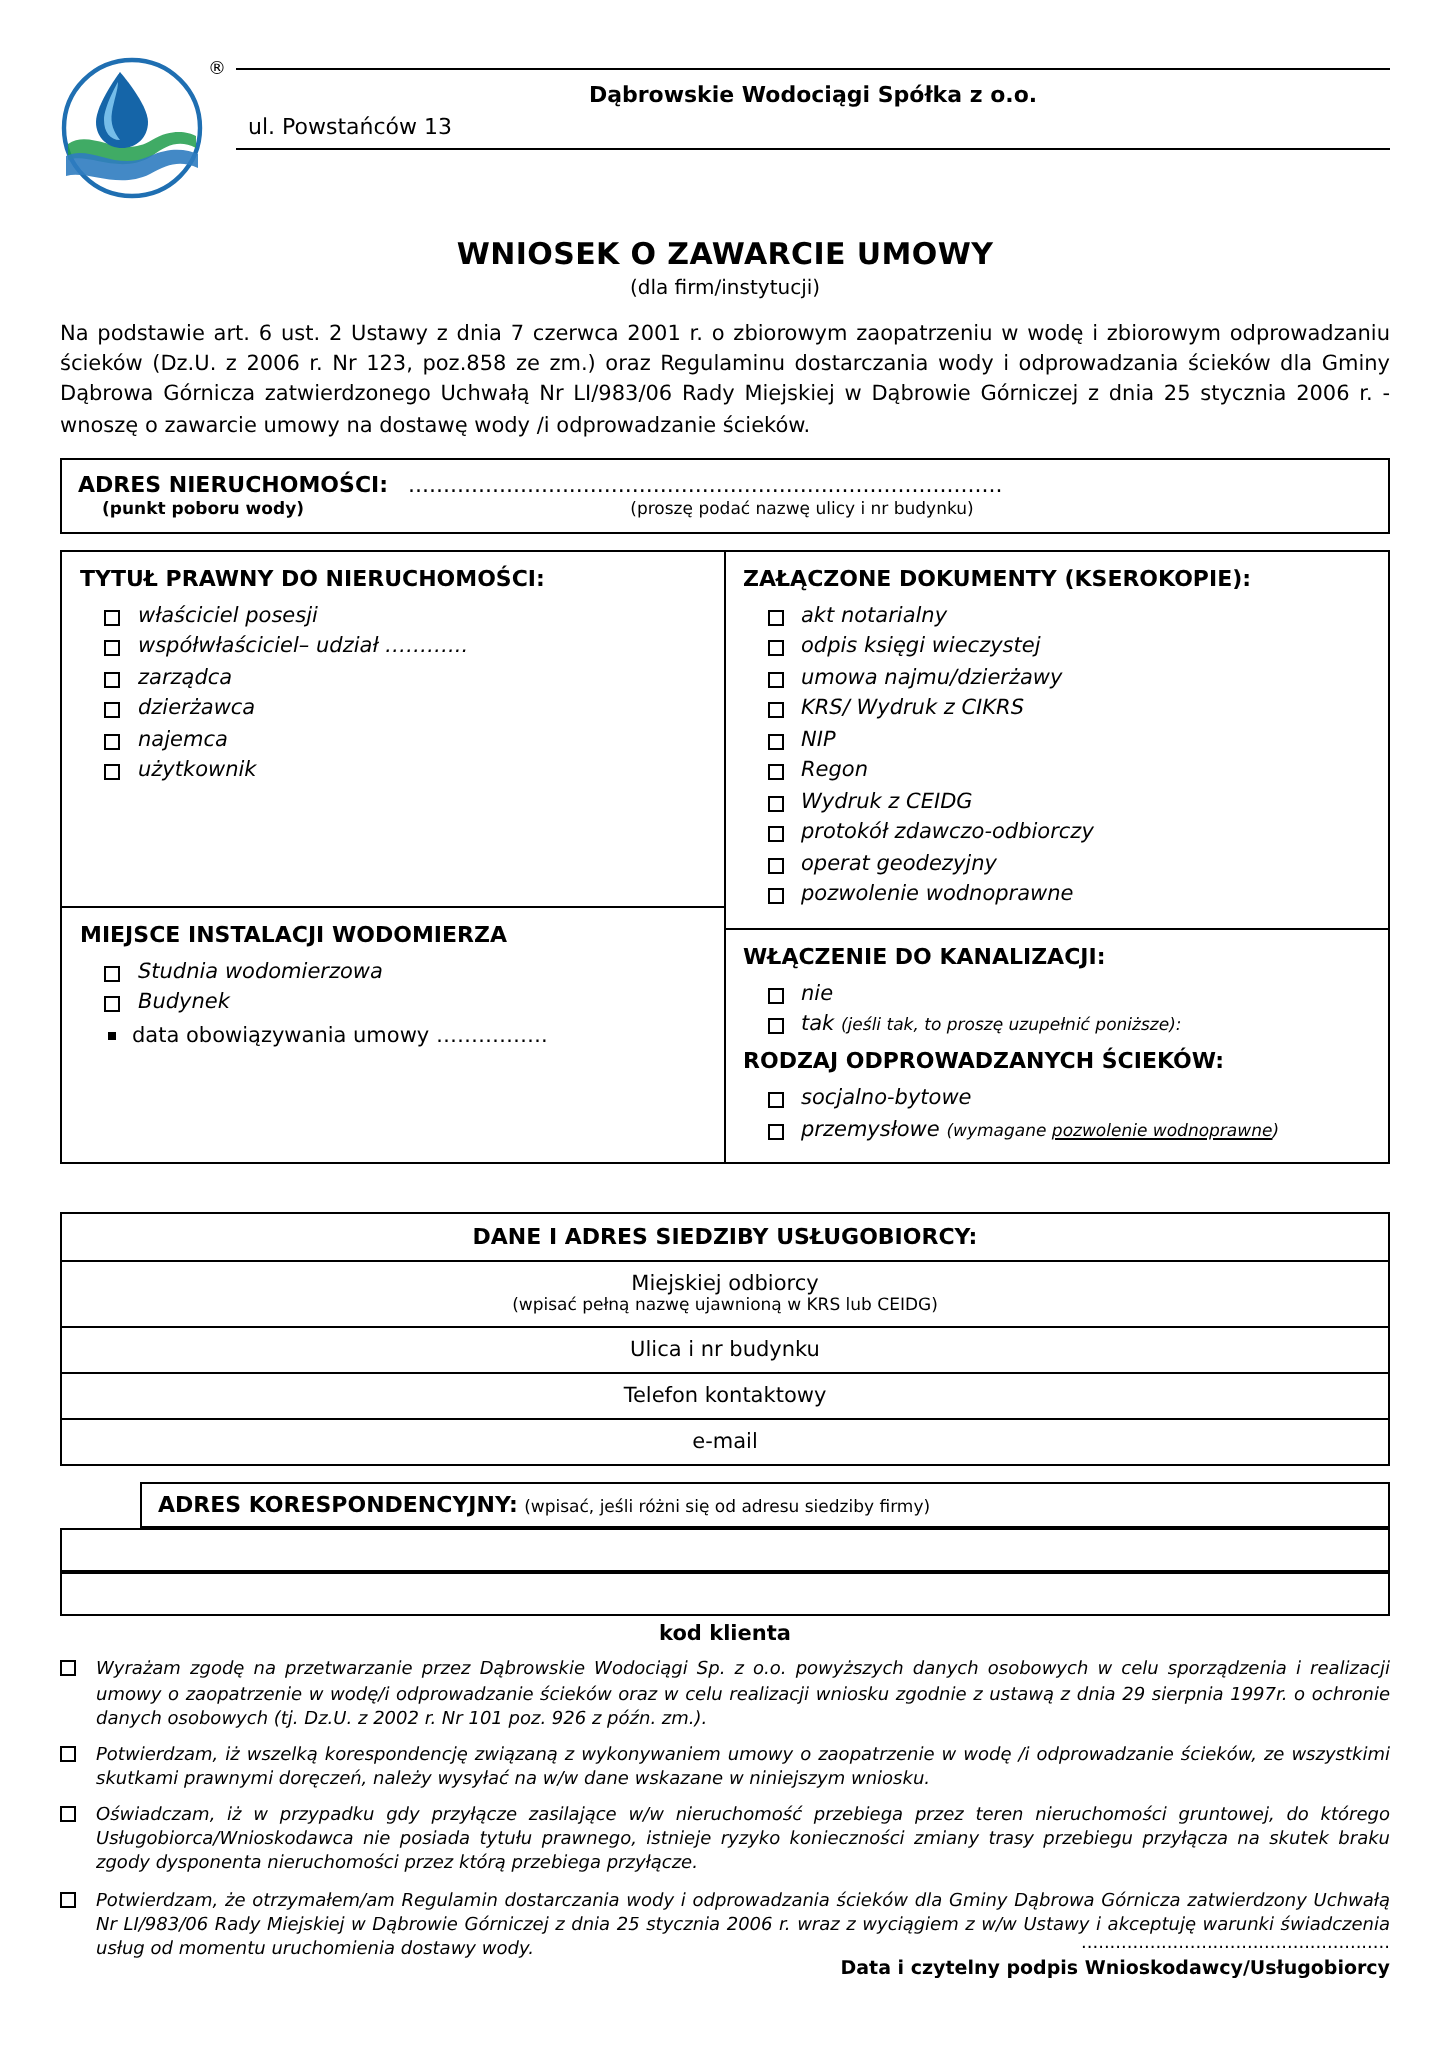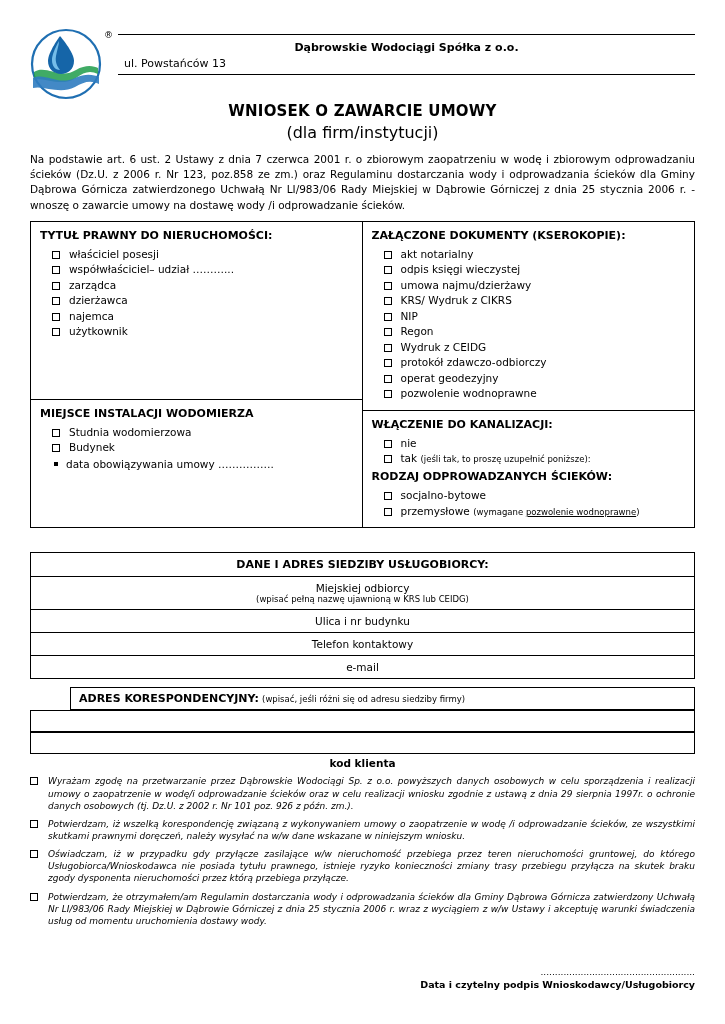--- a/index.html
+++ b/index.html
@@ -19,40 +19,40 @@
   .header { display: flex; align-items: flex-start; }
   .logo-wrap { width: 88px; position: relative; flex: none; }
   .logo { width: 72px; height: 72px; position: relative; }
   .reg-mark { position:absolute; left:74px; top:2px; font-size:9px; }
   .hdr-text { flex: 1; padding-top: 6px; }
   .hdr-line { border-top: 1px solid #000; margin-bottom: 6px; }
   .hdr-company { font-weight: bold; font-size: 11px; text-align: center; margin-bottom: 3px;}
   .hdr-addr { font-size: 11px; margin: 0 0 1px 6px; }
   .hdr-rule { border-bottom: 1px solid #000; margin-top: 4px; width: 100%; }
 
-  .title { text-align:center; font-weight:bold; font-size:15px; letter-spacing:.2px; margin-top:2px; }
-  .subtitle { text-align:center; font-size:16px; margin-top:3px; }
+  .title { text-align:center; font-weight:bold; font-size:15px; letter-spacing:.2px; margin-top:18px; }
+  .subtitle { text-align:center; font-size:10px; margin-top:3px; }
 
   .intro { font-size: 10.5px; line-height: 1.45; margin-top: 10px; text-align: justify; }
 
   
   .box { border: 1px solid #000; margin-top: 8px; padding: 6px 8px; }
   .box.tight { padding: 4px 8px; }
   .row { display: flex; }
 
   .lbl-bold { font-weight: bold; font-size: 11px; }
   .small { font-size: 8.5px; }
 
   .two-col { display: flex; margin-top: 8px; border: 1px solid #000; }
   .col-left { width: 50%; border-right: 1px solid #000; }
   .col-right { width: 50%; }
   .cell { padding: 7px 9px; }
   .cell.bordered-bottom { border-bottom: 1px solid #000; }
 
-  ul.chk { list-style: none; margin: 6px 0 0 0; padding: 0 0 0 12px; }
+  ul.chk { list-style: none; margin: 6px 0 0 0; padding: 0 0 0 12px; font-style: italic; }
   ul.chk li { position: relative; padding-left: 17px; margin-bottom: 3.5px; font-size: 10.5px; }
   ul.chk li:before {
     content: "";
     position: absolute; left: 0; top: 3px;
     width: 6px; height: 6px; border: 1px solid #000;
   }
   ul.sq { list-style: none; margin: 5px 0 0 0; padding: 0 0 0 12px; }
   ul.sq li { position: relative; padding-left: 14px; margin-bottom: 5px; font-size: 10.5px; }
   ul.sq li:before {
     content: "";
@@ -110,20 +110,30 @@
       <div class="hdr-addr">ul. Powstańców 13</div>
       <div class="hdr-rule"></div>
     </div>
   </div>
 
   <div class="title">WNIOSEK O ZAWARCIE UMOWY</div>
   <div class="subtitle">(dla firm/instytucji)</div>
 
   <div class="intro">Na podstawie art. 6 ust. 2 Ustawy z dnia 7 czerwca 2001 r. o zbiorowym zaopatrzeniu w wodę i zbiorowym odprowadzaniu ścieków (Dz.U. z 2006 r. Nr 123, poz.858 ze zm.) oraz Regulaminu dostarczania wody i odprowadzania ścieków dla Gminy Dąbrowa Górnicza zatwierdzonego Uchwałą Nr LI/983/06 Rady Miejskiej w Dąbrowie Górniczej z dnia 25 stycznia 2006 r.  - wnoszę o zawarcie umowy na dostawę wody /i odprowadzanie ścieków.</div>
 
+  <div class="box">
+    <div class="row" style="align-items:flex-end;">
+      <div class="lbl-bold">ADRES NIERUCHOMOŚCI:</div>
+      <div style="flex:1; margin-left:10px; font-size:11px;">.....................................................................................</div>
+    </div>
+    <div class="row" style="margin-top:1px;">
+      <div class="small" style="font-weight:bold; margin-left:12px;">(punkt poboru wody)</div>
+      <div class="small" style="flex:1; text-align:center; padding-right:36px;">(proszę podać nazwę ulicy i nr budynku)</div>
+    </div>
+  </div>
 
   <div class="two-col">
     <div class="col-left">
 
       <div class="cell bordered-bottom" style="min-height:178px;">
         <div class="sect-title">TYTUŁ PRAWNY DO NIERUCHOMOŚCI:</div>
         <ul class="chk">
           <li>właściciel posesji</li>
           <li>współwłaściciel– udział ………...</li>
           <li>zarządca</li>

